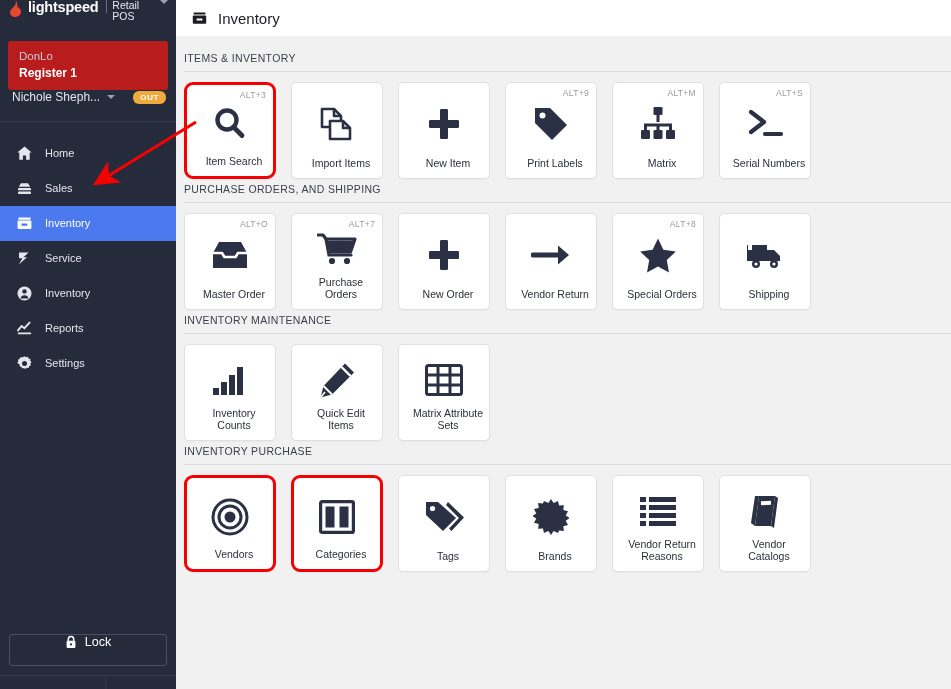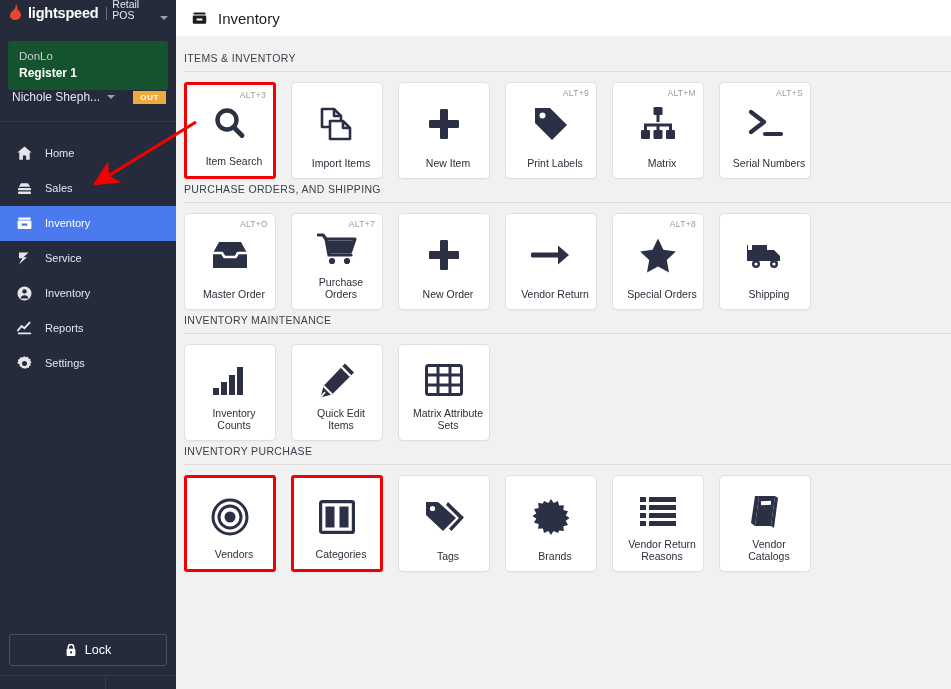--- a/index.html
+++ b/index.html
@@ -15,83 +15,83 @@
   
   .sidebar {
     width: 176px; height: 689px;
     background: #262b3c;
     flex: 0 0 176px;
     position: relative;
     display: flex; flex-direction: column;
   }
   .brandbar {
     height: 36px; background: #262b3c;
-    display: flex; align-items: flex-end; padding: 16px 8px;
+    display: flex; align-items: flex-start; padding: 0 8px;
     flex: 0 0 36px;
   }
   .flame { width: 15px; height: 17px; margin-right: 5px; flex: 0 0 15px; }
   .brand-name {
     color: #ffffff; font-size: 14.5px; font-weight: bold;
     letter-spacing: -0.2px; line-height: 1;
   }
   .brand-sep {
     width: 1px; height: 13px; background: #6a7080; margin: 0 6px 0 7px;
   }
   .brand-sub {
     color: #e6e8ee; font-size: 10.5px; line-height: 1;
   }
   .brand-caret {
     margin-left: 4px; width: 0; height: 0;
     border-left: 4px solid transparent; border-right: 4px solid transparent;
     border-top: 4px solid #9aa0b0;
   }
 
   .store-card {
-    margin: 5px 8px 0 8px; background: #14532d;
+    margin: 5px 8px 0 8px; background: #b91c1c;
     border-radius: 3px; padding: 8px 11px 9px 11px;
     flex: 0 0 auto;
   }
   .store-name { color: #c9ccd6; font-size: 11.5px; line-height: 1.35; }
   .store-register { color: #ffffff; font-size: 12px; font-weight: bold; line-height: 1.35; }
 
   .user-row {
     height: 32px; display: flex; align-items: center;
     padding: 0 10px 16px 12px; flex: 0 0 32px;
     border-bottom: 1px solid #353a4b;
   }
   .user-name { color: #e3e5eb; font-size: 12px; }
   .user-caret {
     margin-left: 7px; width: 0; height: 0;
     border-left: 4px solid transparent; border-right: 4px solid transparent;
     border-top: 4px solid #9aa0b0;
   }
   .out-badge {
     margin-left: auto; background: #f0a93c; color: #ffffff;
     font-size: 8px; font-weight: bold; letter-spacing: 0.6px;
-    padding: 3px 7px 2px 7px; border-radius: 0; line-height: 1;
+    padding: 3px 7px 2px 7px; border-radius: 6px; line-height: 1;
   }
 
   .nav { margin-top: 14px; flex: 1 1 auto; }
   .nav-item {
     height: 35px; display: flex; align-items: center;
     padding-left: 14px; color: #e4e6ec; font-size: 11px;
     cursor: pointer;
   }
   .nav-item .nav-ico {
     width: 20px; height: 20px; margin-right: 11px;
     display: flex; align-items: center; justify-content: center;
     flex: 0 0 20px;
   }
   .nav-item.active { background: #4a7aed; color: #ffffff; }
   .nav-label { line-height: 1; }
 
   .lock-wrap { padding: 0 9px; flex: 0 0 auto; margin-bottom: 9px; }
   .lock-btn {
     height: 32px; border: 1px solid #4a4f63; border-radius: 3px;
-    display: flex; align-items: center; justify-content: center;
+    display: flex; align-items: flex-start; justify-content: center;
     color: #ffffff; font-size: 12.5px; cursor: pointer; background: transparent;
   }
   .lock-btn .lock-ico { margin-right: 8px; display: flex; }
   .sidebar-footer {
     height: 14px; border-top: 1px solid #353a4b; display: flex; flex: 0 0 14px;
   }
   .sidebar-footer .cellA { flex: 0 0 60%; border-right: 1px solid #353a4b; }
   .sidebar-footer .cellB { flex: 1 1 auto; }
 
   
@@ -112,21 +112,21 @@
   .section-rule { height: 1px; background: #dcdcdc; margin: 0 0 10px 8px; }
   .tiles { display: flex; padding-left: 8px; gap: 15px; }
 
   .tile {
     width: 92px; height: 97px; background: #ffffff;
     border: 1px solid #e0e0e0; border-radius: 5px;
     position: relative; display: flex; flex-direction: column;
     align-items: center; cursor: pointer;
     box-shadow: 0 1px 1px rgba(0,0,0,0.03);
   }
-  .tile.hl { border: 3px solid #f40000; border-radius: 3px; }
+  .tile.hl { border: 3px solid #f40000; border-radius: 9px; }
   .tile .alt {
     position: absolute; top: 5px; right: 7px;
     font-size: 8.5px; color: #9a9a9a; letter-spacing: 0.3px;
   }
   .tile .tile-ico {
     flex: 1 1 auto; display: flex; align-items: center; justify-content: center;
     width: 100%; padding-top: 8px;
   }
   .tile .tile-label {
     font-size: 10.5px; color: #2b2f3a; text-align: center;

